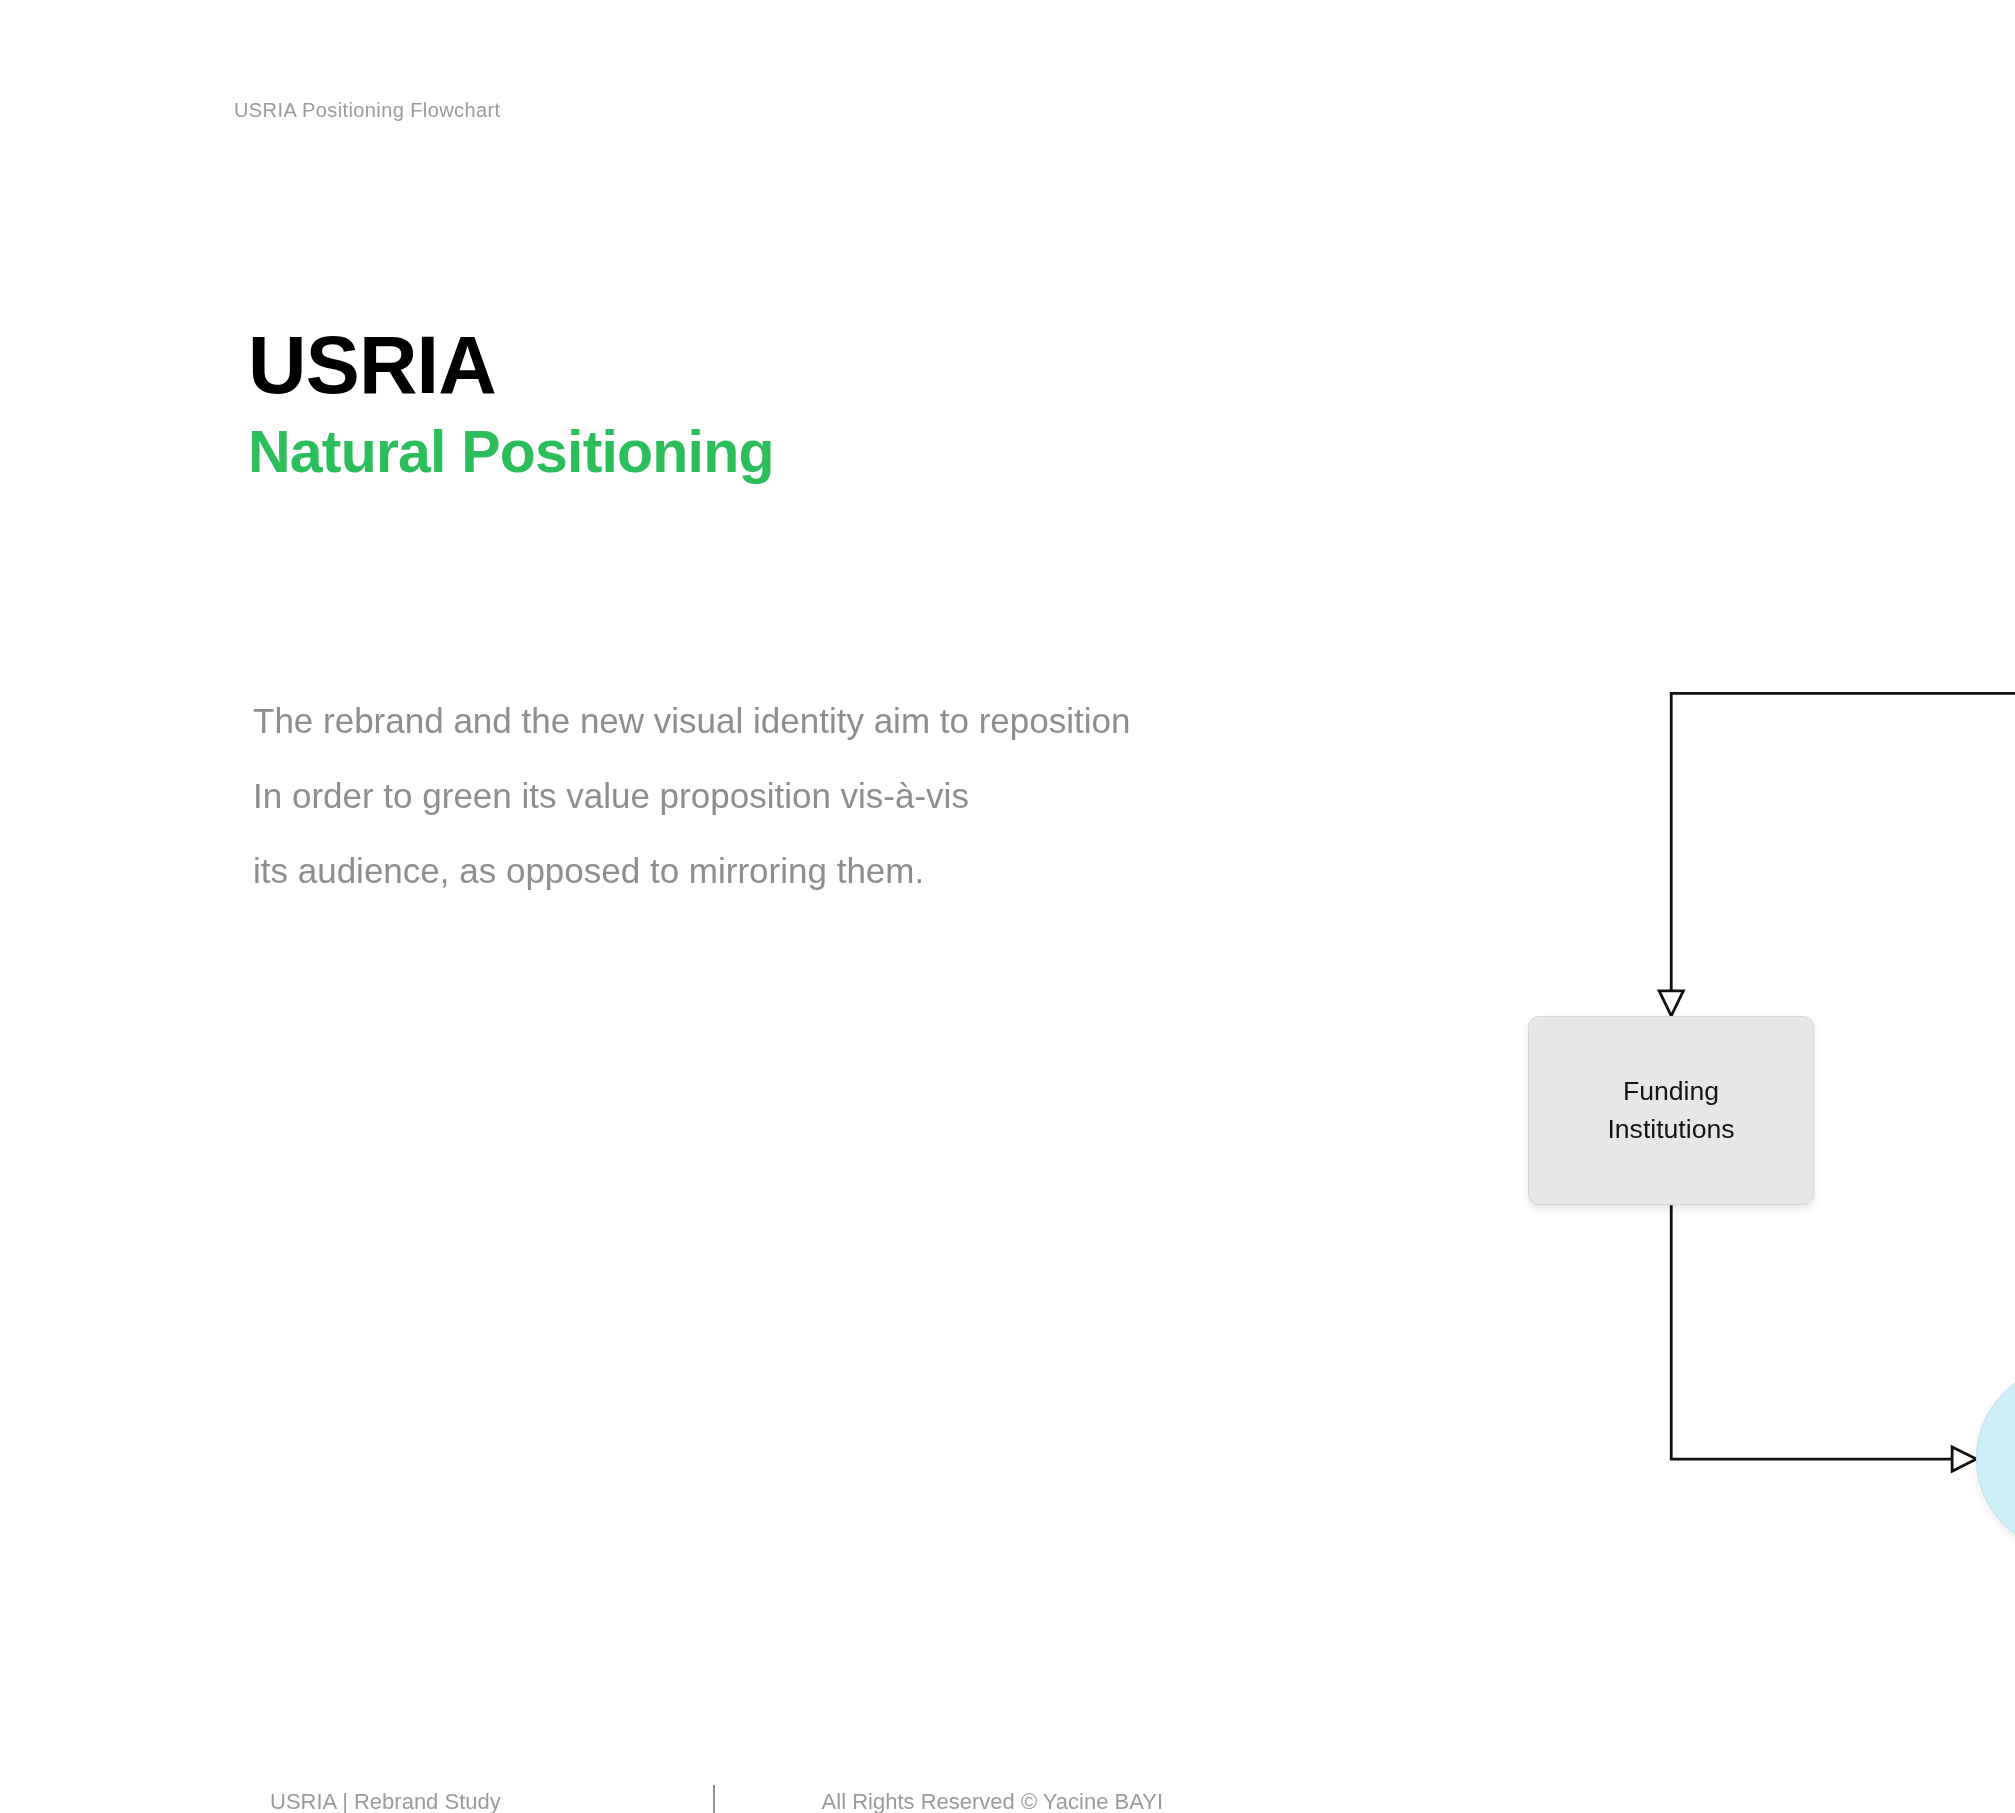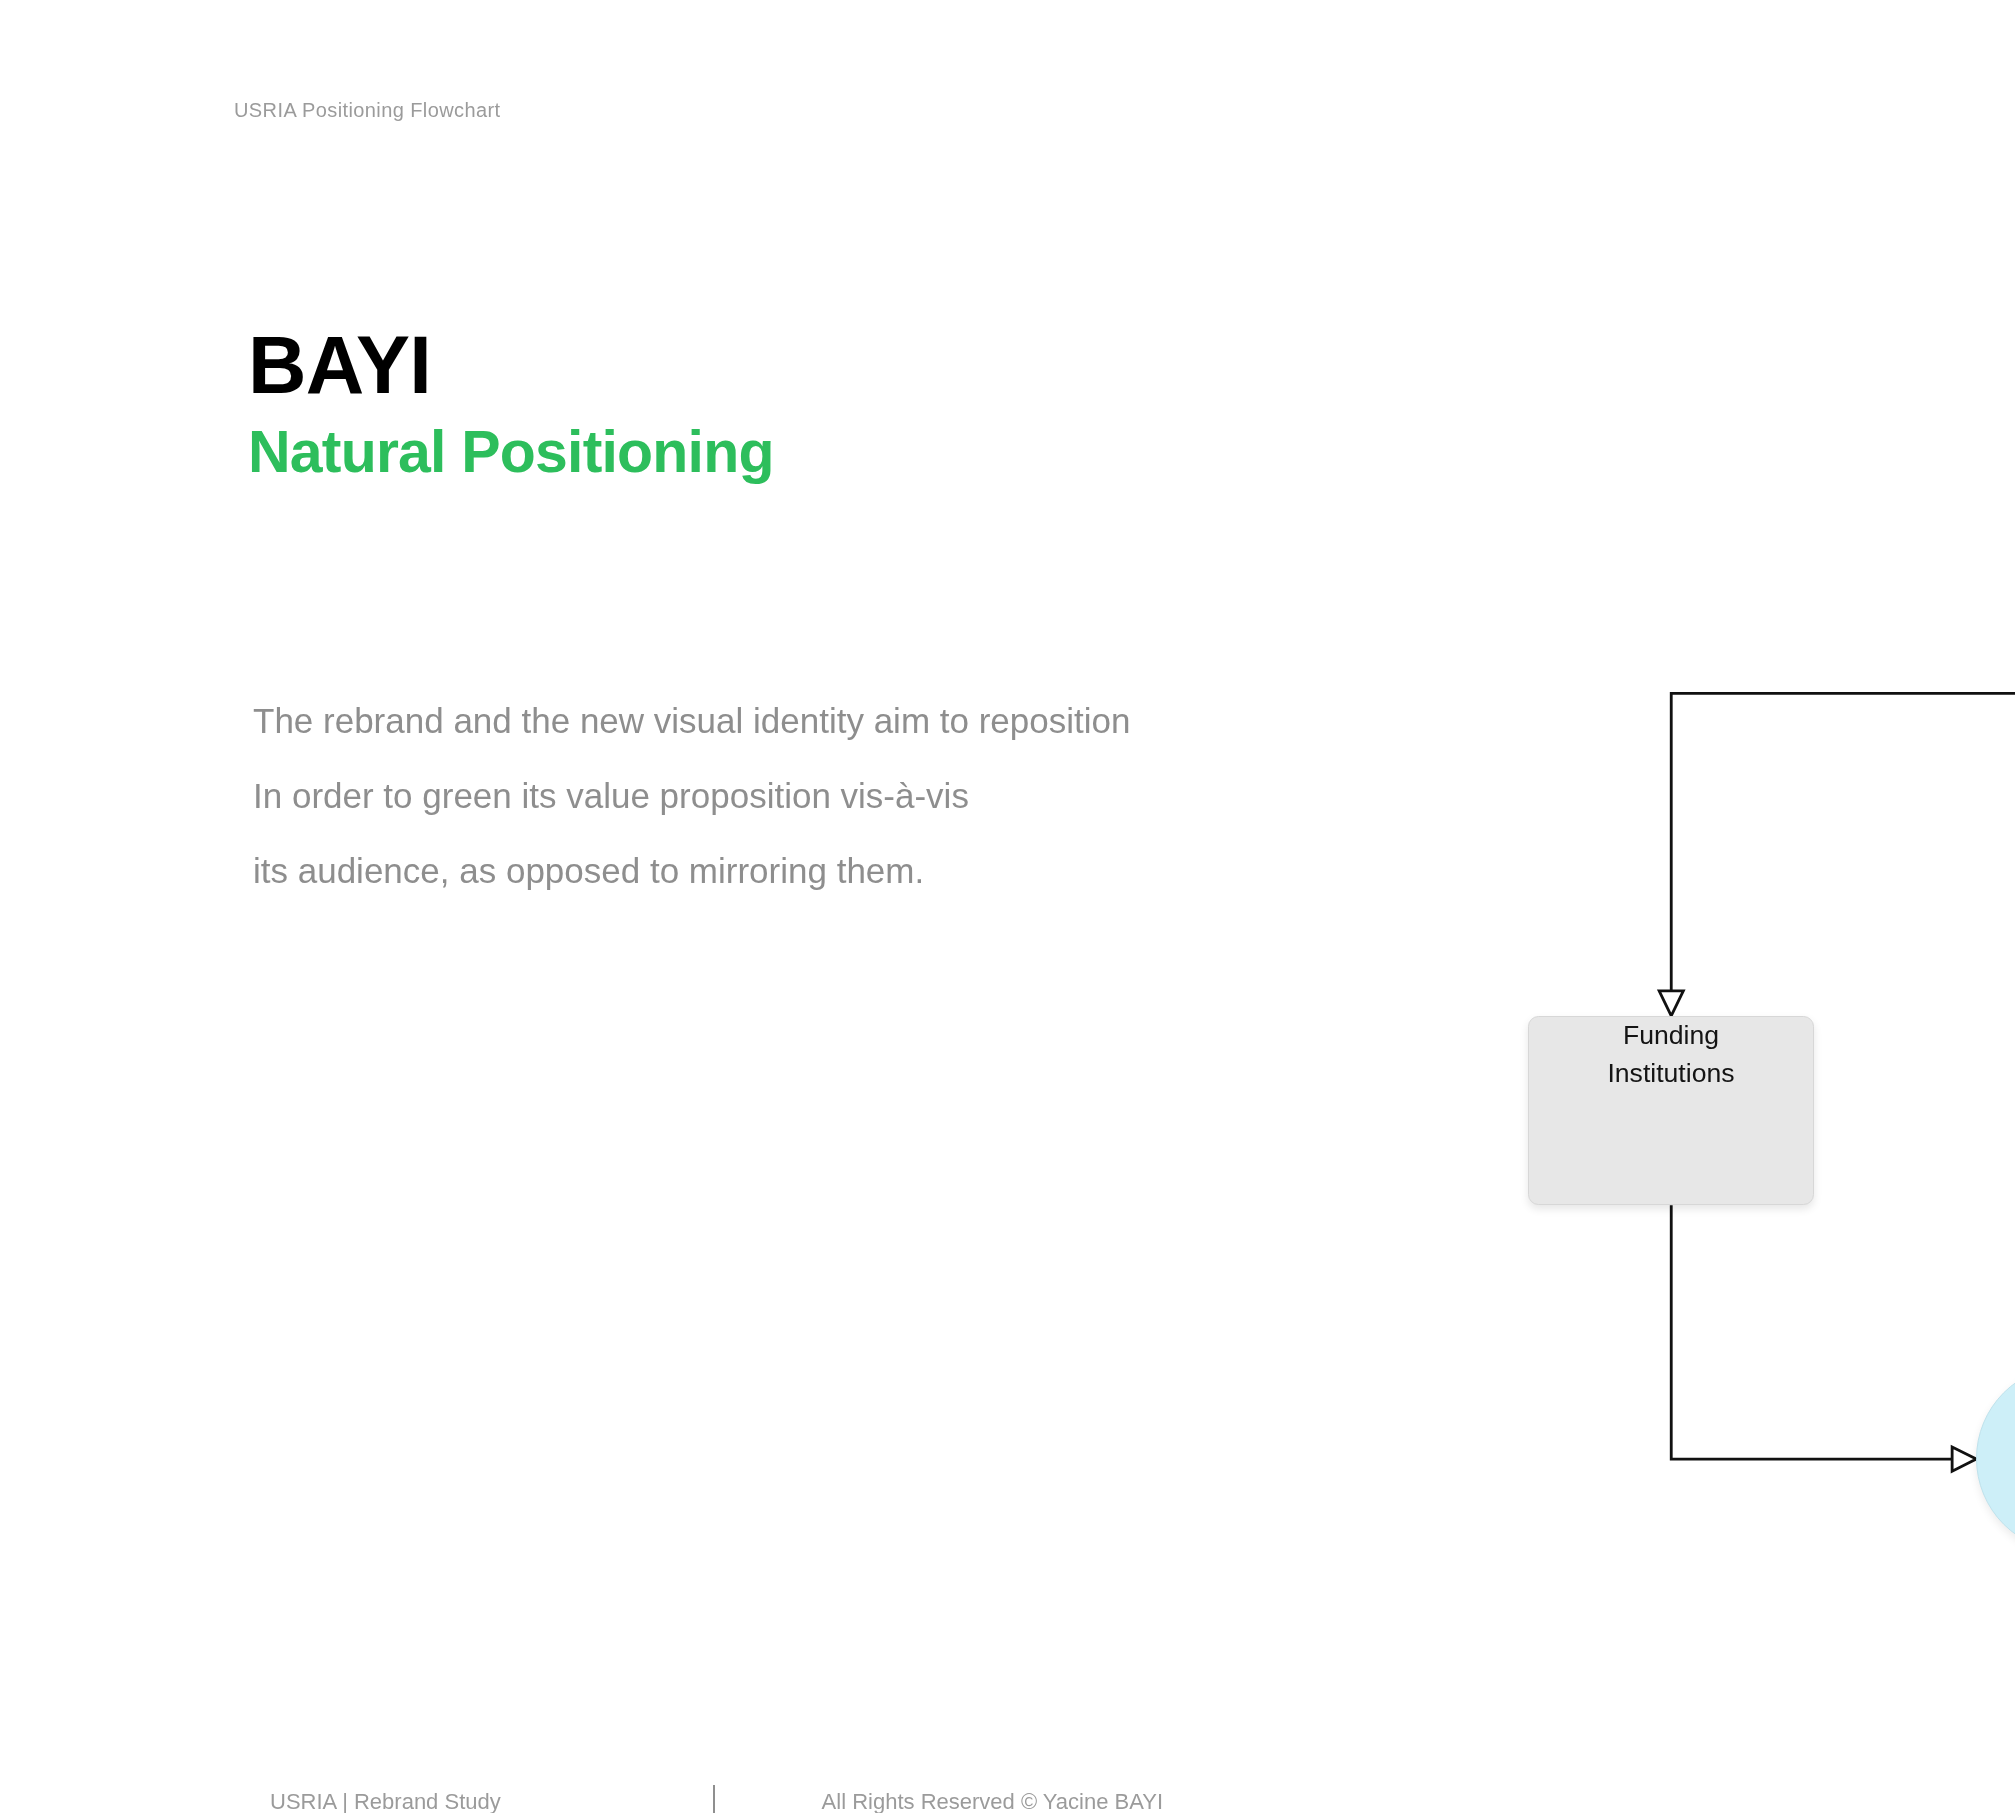--- a/index.html
+++ b/index.html
@@ -27,21 +27,21 @@
   .title-line1{font-size:81px;font-weight:700;color:#000000;}
   .title-line2{font-size:59px;font-weight:700;color:var(--accent-green);}
 
   .paragraph{position:absolute;left:253px;top:683px;width:1209px;}
   .paragraph div{
     font-size:35px;line-height:75px;color:var(--paragraph-gray);font-weight:400;
   }
 
   
   .node{
-    position:absolute;display:flex;justify-content:center;
+    position:absolute;display:flex;align-items:center;justify-content:center;
     text-align:center;color:var(--text-dark);
   }
   .node-label{white-space:pre-line;font-size:26.6px;line-height:1.42;}
   .node.rect{
     background:var(--node-gray);
     border:1.2px solid var(--node-border);
     border-radius:10.5px;
     box-shadow:0 4px 8.9px rgba(0,0,0,0.10);
   }
   .node.terminal{
@@ -69,21 +69,21 @@
   .footer-left{width:443px;}
   .footer-divider{width:1.6px;height:35px;background:#8f8f8f;margin-right:107px;}
   .footer-right{}
 </style>
 </head>
 <body>
 
 <div class="eyebrow">USRIA Positioning Flowchart</div>
 
 <div class="title-block">
-  <div class="title-line1">BAYI</div>
+  <div class="title-line1">USRIA</div>
   <div class="title-line2">Natural Positioning</div>
 </div>
 
 <div class="paragraph">
   <div>The rebrand and the new visual identity aim to reposition</div>
   <div>In order to green its value proposition vis-à-vis</div>
   <div>its audience, as opposed to mirroring them.</div>
 </div>
 
 <svg class="connector-layer" viewBox="0 0 8000 4500" aria-hidden="true">

